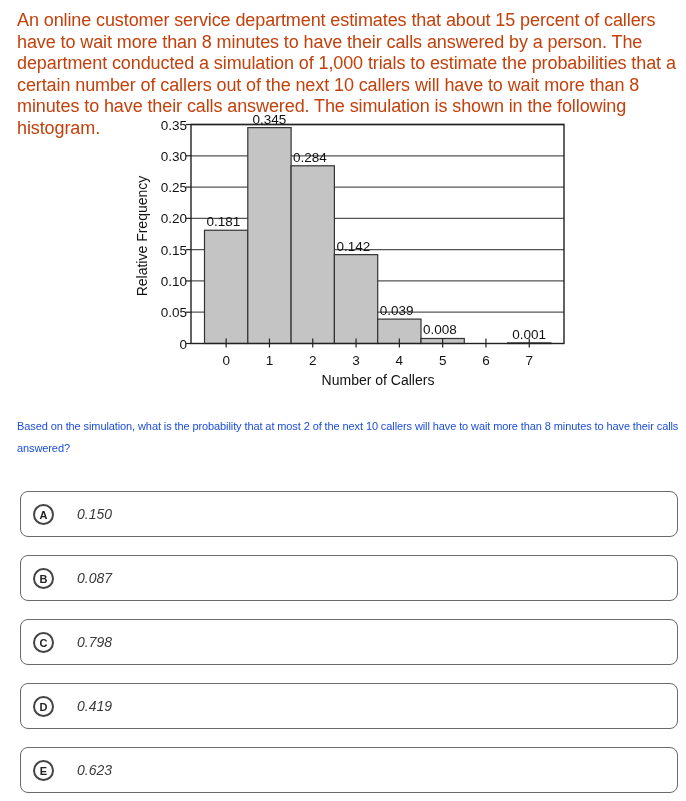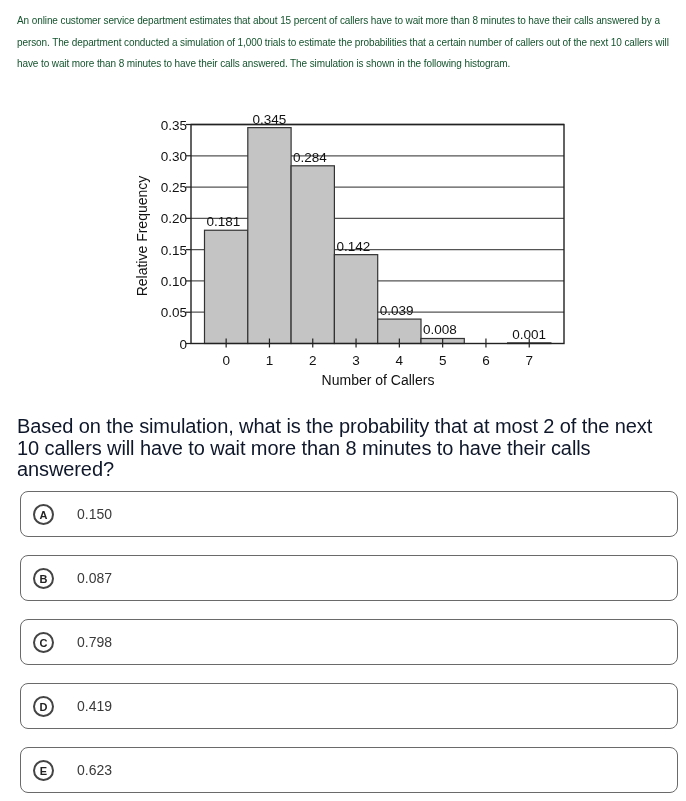--- a/index.html
+++ b/index.html
@@ -1,40 +1,40 @@
 <!DOCTYPE html>
 <html><head>
 <meta charset="utf-8">
 <style>
   * { box-sizing: border-box; margin: 0; padding: 0; }
   html, body { width: 686px; height: 801px; background: #ffffff; overflow: hidden; }
   body { font-family: "Liberation Sans", sans-serif; color: #333333; position: relative; }
   .stem {
     position: absolute; left: 17px; top: 10px; width: 662px;
-    font-size: 10px; line-height: 21.5px; color: #14532d; letter-spacing: -0.1px;
+    font-size: 18px; line-height: 21.5px; color: #c2410c; letter-spacing: -0.1px;
   }
   .chart-wrap { position: absolute; left: 0; top: 100px; width: 686px; height: 300px; }
   .chart-wrap svg { position: absolute; left: 0; top: 0; }
   .question {
     position: absolute; left: 17px; top: 416px; width: 662px;
-    font-size: 20px; line-height: 21.5px; color: #0f172a; letter-spacing: -0.1px;
+    font-size: 11px; line-height: 21.5px; color: #1d4ed8; letter-spacing: -0.1px;
   }
   .choice {
     position: absolute; left: 20px; width: 658px; height: 46px;
     border: 1px solid #6a6a6a; border-radius: 8px; background: #fff;
     cursor: pointer;
   }
   .choice .letter {
     position: absolute; left: 12px; top: 12px; width: 21px; height: 21px;
     border: 2px solid #444; border-radius: 50%;
     font-size: 11px; font-weight: bold; color: #222;
     display: flex; align-items: center; justify-content: center;
   }
   .choice .value {
-    position: absolute; left: 56px; top: 14px; font-size: 14px; color: #3a3a3a;
+    position: absolute; left: 56px; top: 14px; font-size: 14px; color: #3a3a3a; font-style: italic;
   }
 </style>
 </head>
 <body>
 
 <div class="stem">An online customer service department estimates that about 15 percent of callers have to wait more than 8 minutes to have their calls answered by a person. The department conducted a simulation of 1,000 trials to estimate the probabilities that a certain number of callers out of the next 10 callers will have to wait more than 8 minutes to have their calls answered. The simulation is shown in the following histogram.</div>
 
 <div class="chart-wrap">
   <svg id="chart-svg" width="686" height="300" viewBox="0 100 686 300">
       <line x1="186" x2="191" y1="343.5" y2="343.5" stroke="#222" stroke-width="1.2"></line>

